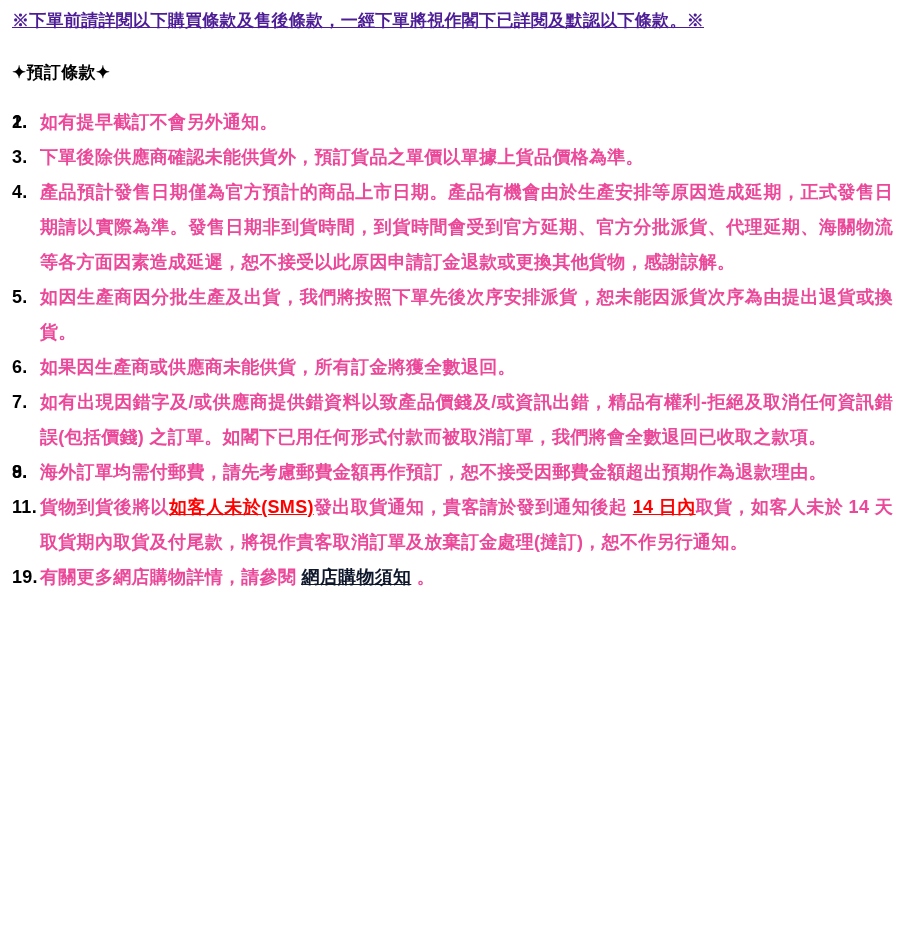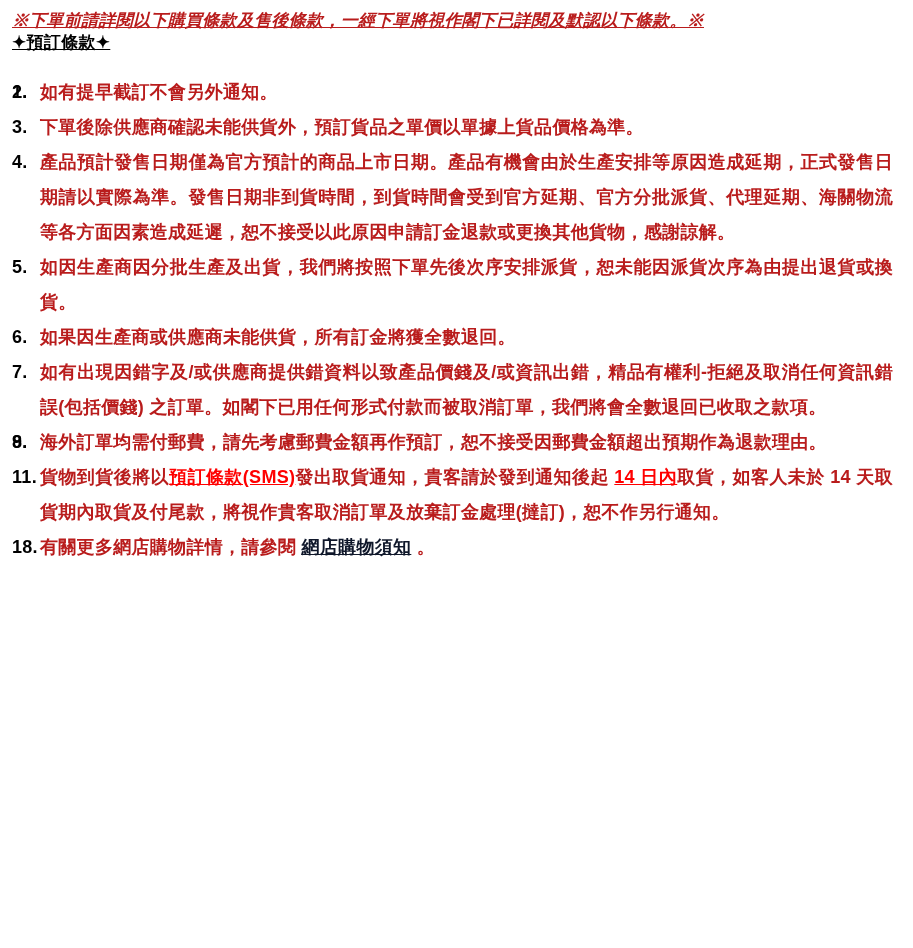--- a/index.html
+++ b/index.html
@@ -13,51 +13,50 @@
     height: 948px;
     overflow: hidden;
     font-family: "Liberation Sans", sans-serif;
     font-weight: 700;
     color: #000000;
   }
   .page {
     padding: 10px 20px 0 12px;
   }
   .warning {
-    color: #b91c1c;
+    color: #4c1d95;
     font-size: 17px;
     line-height: 22px;
     text-decoration: underline;
     letter-spacing: 0.3px;
-    font-style: italic;
   }
   .section-title {
     display: inline-block;
+    margin-top: 30px;
     font-size: 17px;
     line-height: 22px;
-    text-decoration: underline;
     letter-spacing: 0.3px;
   }
   .terms {
     margin-top: 21px;
     font-size: 18px;
     letter-spacing: 0.3px;
   }
   .term {
     position: relative;
     padding-left: 28px;
     line-height: 35px;
     text-align: justify;
   }
   .term .num {
     position: absolute;
     left: 0;
     top: 0;
   }
-  .seg.normal { color: #b91c1c; }
+  .seg.normal { color: #ec4899; }
   .seg.red { color: #ff0000; }
   .seg.red-underline {
     color: #ff0000;
     text-decoration: underline;
   }
   .seg.link {
     color: #0f172a;
     text-decoration: underline;
     cursor: pointer;
   }
@@ -113,23 +112,23 @@
   </div>
 
   <div class="term">
     <span class="num">9.</span>
     <span class="body"><span class="seg normal">海外訂單均需付郵費，請先考慮郵費金額再作預訂，恕不接受因郵費金額超出預期作為退款理由。</span></span>
   </div>
 
 
   <div class="term">
     <span class="num">11.</span>
-    <span class="body"><span class="seg normal">貨物到貨後將以</span><span class="seg red-underline">預訂條款(SMS)</span><span class="seg normal">發出取貨通知，貴客請於發到通知後起 </span><span class="seg red-underline">14 日內</span><span class="seg normal">取貨，如客人未於 14 天取貨期內取貨及付尾款，將視作貴客取消訂單及放棄訂金處理(撻訂)，恕不作另行通知。</span></span>
+    <span class="body"><span class="seg normal">貨物到貨後將以</span><span class="seg red-underline">如客人未於(SMS)</span><span class="seg normal">發出取貨通知，貴客請於發到通知後起 </span><span class="seg red-underline">14 日內</span><span class="seg normal">取貨，如客人未於 14 天取貨期內取貨及付尾款，將視作貴客取消訂單及放棄訂金處理(撻訂)，恕不作另行通知。</span></span>
   </div>
 
 
   <div class="term">
-    <span class="num">18.</span>
+    <span class="num">19.</span>
     <span class="body"><span class="seg normal">有關更多網店購物詳情，請參閱 </span><a class="seg link">網店購物須知</a><span class="seg normal"> 。</span></span>
   </div>
 </div>
 
 </div>
 
 </body></html>

